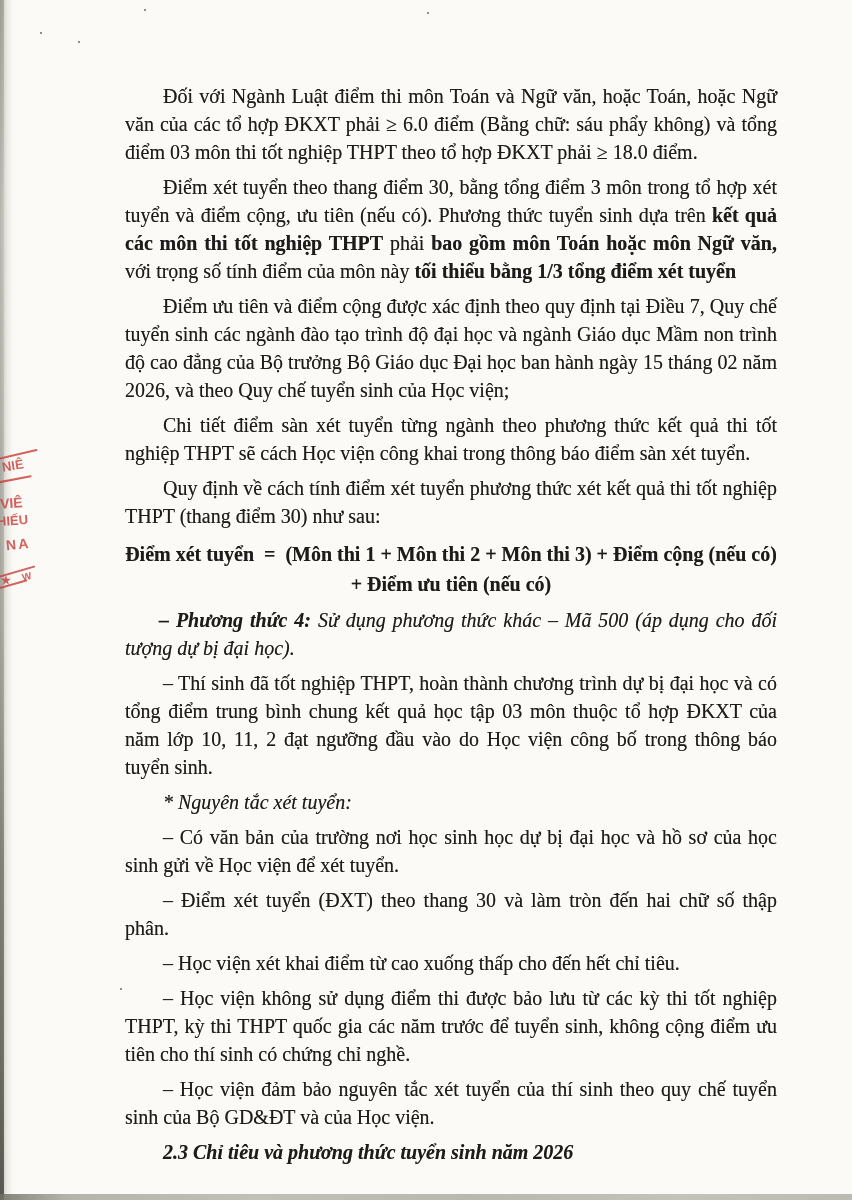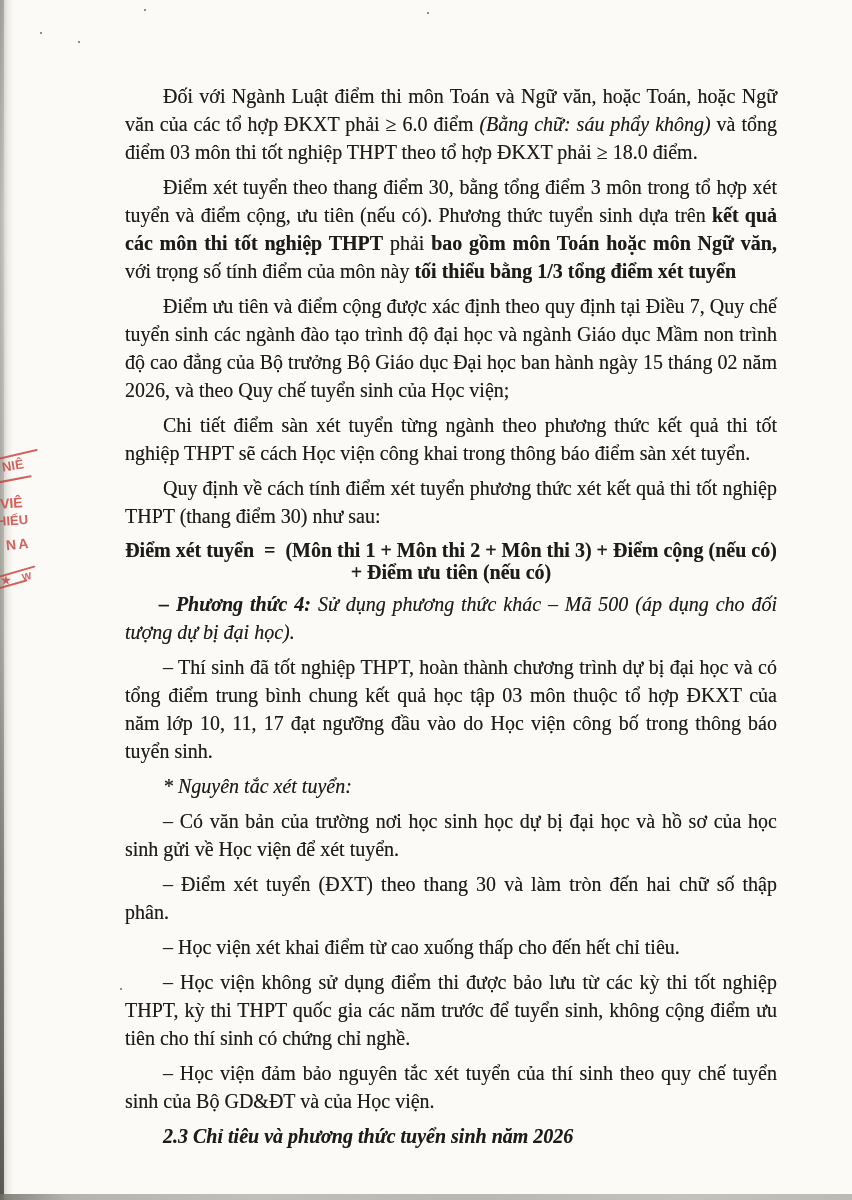--- a/index.html
+++ b/index.html
@@ -10,21 +10,21 @@
   }
   .content {
     position:absolute; left:125px; top:0; width:652px; padding-top:82px;
   }
   p.para {
     margin:7px 0 0 0; font-size:20px; line-height:28px;
     text-align:justify; text-indent:38px;
     text-shadow:0 0 0.5px rgba(30,28,26,0.55);
   }
   p.para:first-child { margin-top:0; }
-  p.formula { text-align:center; text-indent:0; line-height:22px; margin-top:9px; }
+  p.formula { text-align:center; text-indent:0; line-height:30px; margin-top:9px; }
   p.noindent { text-indent:0; }
   
   .edge-left {
     position:absolute; left:0; top:0; width:13px; height:1200px;
     background:linear-gradient(to right, rgba(110,110,100,0.42), rgba(110,110,100,0.12) 55%, rgba(110,110,100,0) 100%);
   }
   .edge-left-dark {
     position:absolute; left:0; top:0; width:4px; height:1200px;
     background:linear-gradient(to bottom,
       rgba(90,90,82,0.35) 0%, rgba(90,90,82,0.10) 18%,
@@ -78,28 +78,28 @@
     <span class="frag f1">VIÊ</span>
     <span class="frag f2">HIẾU</span>
     <span class="frag f3">NA</span>
     <div class="arc arc3"></div>
     <span class="frag f4">★</span>
     <span class="frag f5">W</span>
     <div class="arc arc4"></div>
   </div>
 
   <div class="content">
-      <p class="para"><span>Đối với Ngành Luật điểm thi môn Toán và Ngữ văn, hoặc Toán, hoặc Ngữ văn của các tổ hợp ĐKXT phải ≥ 6.0 điểm </span><span style="font-style: italic;">(Bằng chữ: sáu phẩy không)</span><span> và tổng điểm 03 môn thi tốt nghiệp THPT theo tổ hợp ĐKXT phải ≥ 18.0 điểm.</span></p>
+      <p class="para"><span>Đối với Ngành Luật điểm thi môn Toán và Ngữ văn, hoặc Toán, hoặc Ngữ văn của các tổ hợp ĐKXT phải ≥ 6.0 điểm </span><span style="">(Bằng chữ: sáu phẩy không)</span><span> và tổng điểm 03 môn thi tốt nghiệp THPT theo tổ hợp ĐKXT phải ≥ 18.0 điểm.</span></p>
       <p class="para"><span>Điểm xét tuyển theo thang điểm 30, bằng tổng điểm 3 môn trong tổ hợp xét tuyển và điểm cộng, ưu tiên (nếu có). Phương thức tuyển sinh dựa trên </span><span style="font-weight: bold;">kết quả các môn thi tốt nghiệp THPT</span><span> phải </span><span style="font-weight: bold;">bao gồm môn Toán hoặc môn Ngữ văn,</span><span> với trọng số tính điểm của môn này </span><span style="font-weight: bold;">tối thiểu bằng 1/3 tổng điểm xét tuyển</span></p>
       <p class="para"><span>Điểm ưu tiên và điểm cộng được xác định theo quy định tại Điều 7, Quy chế tuyển sinh các ngành đào tạo trình độ đại học và ngành Giáo dục Mầm non trình độ cao đẳng của Bộ trưởng Bộ Giáo dục Đại học ban hành ngày 15 tháng 02 năm 2026, và theo Quy chế tuyển sinh của Học viện;</span></p>
       <p class="para"><span>Chi tiết điểm sàn xét tuyển từng ngành theo phương thức kết quả thi tốt nghiệp THPT sẽ cách Học viện công khai trong thông báo điểm sàn xét tuyển.</span></p>
       <p class="para"><span>Quy định về cách tính điểm xét tuyển phương thức xét kết quả thi tốt nghiệp THPT (thang điểm 30) như sau:</span></p>
       <p class="para formula"><span style="font-weight: bold;">Điểm xét tuyển = (Môn thi 1 + Môn thi 2 + Môn thi 3) + Điểm cộng (nếu có) + Điểm ưu tiên (nếu có)</span></p>
       <p class="para noindent"><span style="font-weight: bold; font-style: italic; margin-left: 34px;">– Phương thức 4:</span><span style="font-style: italic;"> Sử dụng phương thức khác – Mã 500 (áp dụng cho đối tượng dự bị đại học).</span></p>
-      <p class="para"><span>– Thí sinh đã tốt nghiệp THPT, hoàn thành chương trình dự bị đại học và có tổng điểm trung bình chung kết quả học tập 03 môn thuộc tổ hợp ĐKXT của năm lớp 10, 11, 17 đạt ngưỡng đầu vào do Học viện công bố trong thông báo tuyển sinh.</span></p>
+      <p class="para"><span>– Thí sinh đã tốt nghiệp THPT, hoàn thành chương trình dự bị đại học và có tổng điểm trung bình chung kết quả học tập 03 môn thuộc tổ hợp ĐKXT của năm lớp 10, 11, 2 đạt ngưỡng đầu vào do Học viện công bố trong thông báo tuyển sinh.</span></p>
       <p class="para"><span style="font-style: italic;">* Nguyên tắc xét tuyển:</span></p>
       <p class="para"><span>– Có văn bản của trường nơi học sinh học dự bị đại học và hồ sơ của học sinh gửi về Học viện để xét tuyển.</span></p>
       <p class="para"><span>– Điểm xét tuyển (ĐXT) theo thang 30 và làm tròn đến hai chữ số thập phân.</span></p>
       <p class="para"><span>– Học viện xét khai điểm từ cao xuống thấp cho đến hết chỉ tiêu.</span></p>
       <p class="para"><span>– Học viện không sử dụng điểm thi được bảo lưu từ các kỳ thi tốt nghiệp THPT, kỳ thi THPT quốc gia các năm trước để tuyển sinh, không cộng điểm ưu tiên cho thí sinh có chứng chỉ nghề.</span></p>
       <p class="para"><span>– Học viện đảm bảo nguyên tắc xét tuyển của thí sinh theo quy chế tuyển sinh của Bộ GD&amp;ĐT và của Học viện.</span></p>
       <p class="para"><span style="font-weight: bold; font-style: italic;">2.3 Chỉ tiêu và phương thức tuyển sinh năm 2026</span></p>
     </div>
 
 </div>

